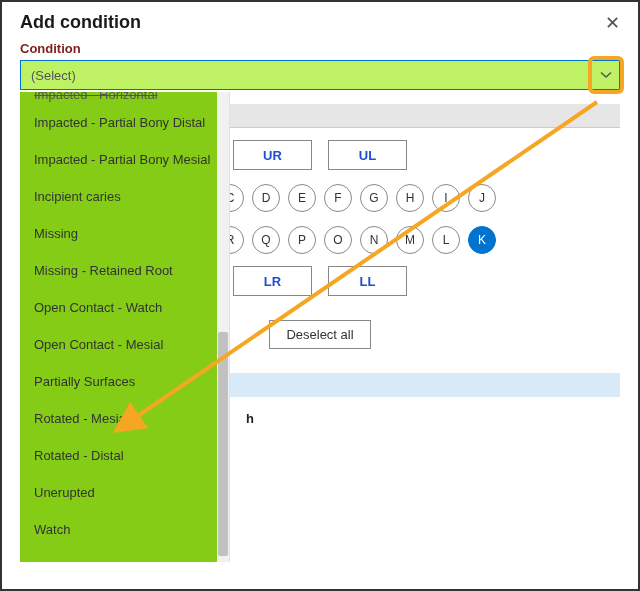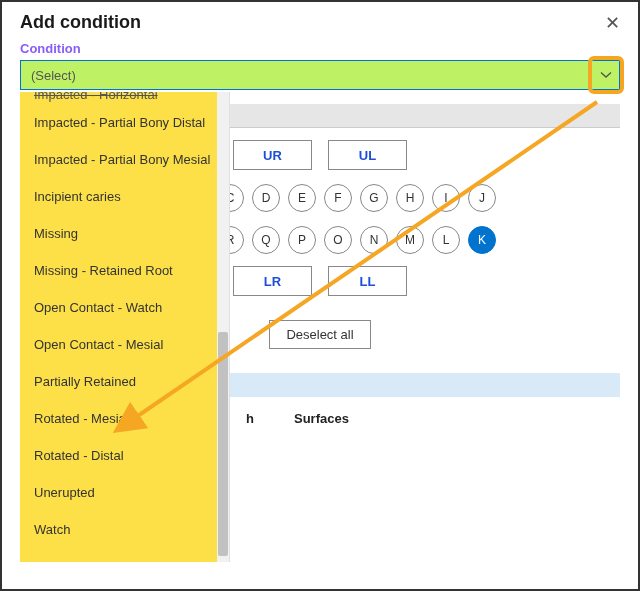--- a/index.html
+++ b/index.html
@@ -25,21 +25,21 @@
     color: #1a1a1a;
   }
   .close-x {
     font-size: 18px;
     color: #555;
     cursor: pointer;
     line-height: 1;
   }
   .label {
     font-size: 13px;
-    color: #8b5cf6;
+    color: #7f1d1d;
     padding: 2px 18px 4px 18px;
     font-weight: 600;
   }
   .select-box {
     margin: 0 18px;
     border: 1px solid #0073cf;
     display: flex;
     align-items: center;
     height: 30px;
     position: relative;
@@ -157,21 +157,21 @@
   }
   .col-left { flex: 0 0 45%; text-align: right; padding-right: 40px; }
   .col-right { flex: 1; }
   
   .dropdown {
     position: absolute;
     top: 0;
     left: 18px;
     width: 210px;
     height: 470px;
-    background: #fde047;
+    background: #84cc16;
     border-right: 1px solid #e0e0e0;
     z-index: 5;
     display: flex;
   }
   .dropdown-list {
     flex: 1;
     padding: 0 0 0 12px;
     overflow: hidden;
   }
   .drop-item {
@@ -280,38 +280,37 @@
     </div>
 
     <div class="deselect-row">
       <div class="generic-btn">Deselect all</div>
     </div>
 
     <div class="surfaces-block">
       <div class="surfaces-bar"></div>
       <div class="col-headers">
         <div class="col-left">h</div>
-        <div class="col-right">Surfaces</div>
       </div>
     </div>
   </div>
 
   <div class="dropdown">
     <div class="dropdown-list">
       <div class="drop-item cut">
           <span>Impacted - Horizontal</span>
         </div>
       <div class="drop-item">Impacted - Partial Bony Distal</div>
       <div class="drop-item">Impacted - Partial Bony Mesial</div>
       <div class="drop-item">Incipient caries</div>
       <div class="drop-item">Missing</div>
       <div class="drop-item">Missing - Retained Root</div>
       <div class="drop-item">Open Contact - Watch</div>
       <div class="drop-item">Open Contact - Mesial</div>
-      <div class="drop-item">Partially Retained</div>
+      <div class="drop-item">Partially Surfaces</div>
       <div class="drop-item">Rotated - Mesial</div>
       <div class="drop-item">Rotated - Distal</div>
       <div class="drop-item">Unerupted</div>
       <div class="drop-item">Watch</div>
     </div>
     <div class="scroll-track">
       <div class="scroll-thumb"></div>
     </div>
   </div>
 

